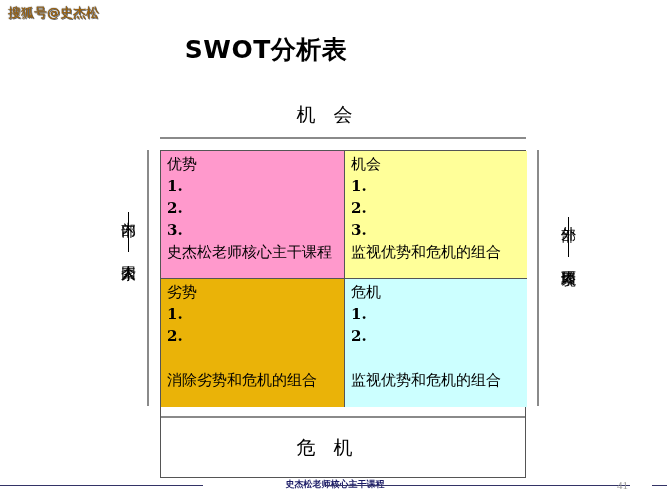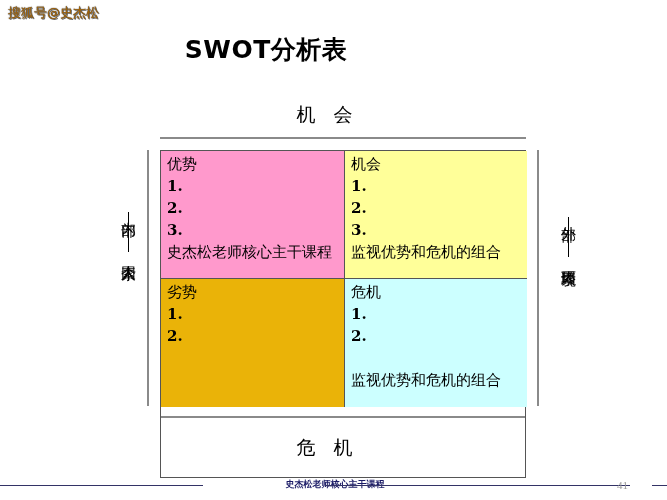--- a/index.html
+++ b/index.html
@@ -92,20 +92,21 @@
     <span class="num">1.</span>
     <span class="num">2.</span>
     <span class="num">3.</span>
     <span class="combo">监视优势和危机的组合</span>
   </div>
   <div class="cell c-w">
     <span class="head">劣势</span>
     <span class="num">1.</span>
     <span class="num">2.</span>
     <span class="spacer"></span>
+    <span class="combo">消除劣势和危机的组合</span>
   </div>
   <div class="cell c-t">
     <span class="head">危机</span>
     <span class="num">1.</span>
     <span class="num">2.</span>
     <span class="spacer"></span>
     <span class="combo">监视优势和危机的组合</span>
   </div>
 </div>
 

